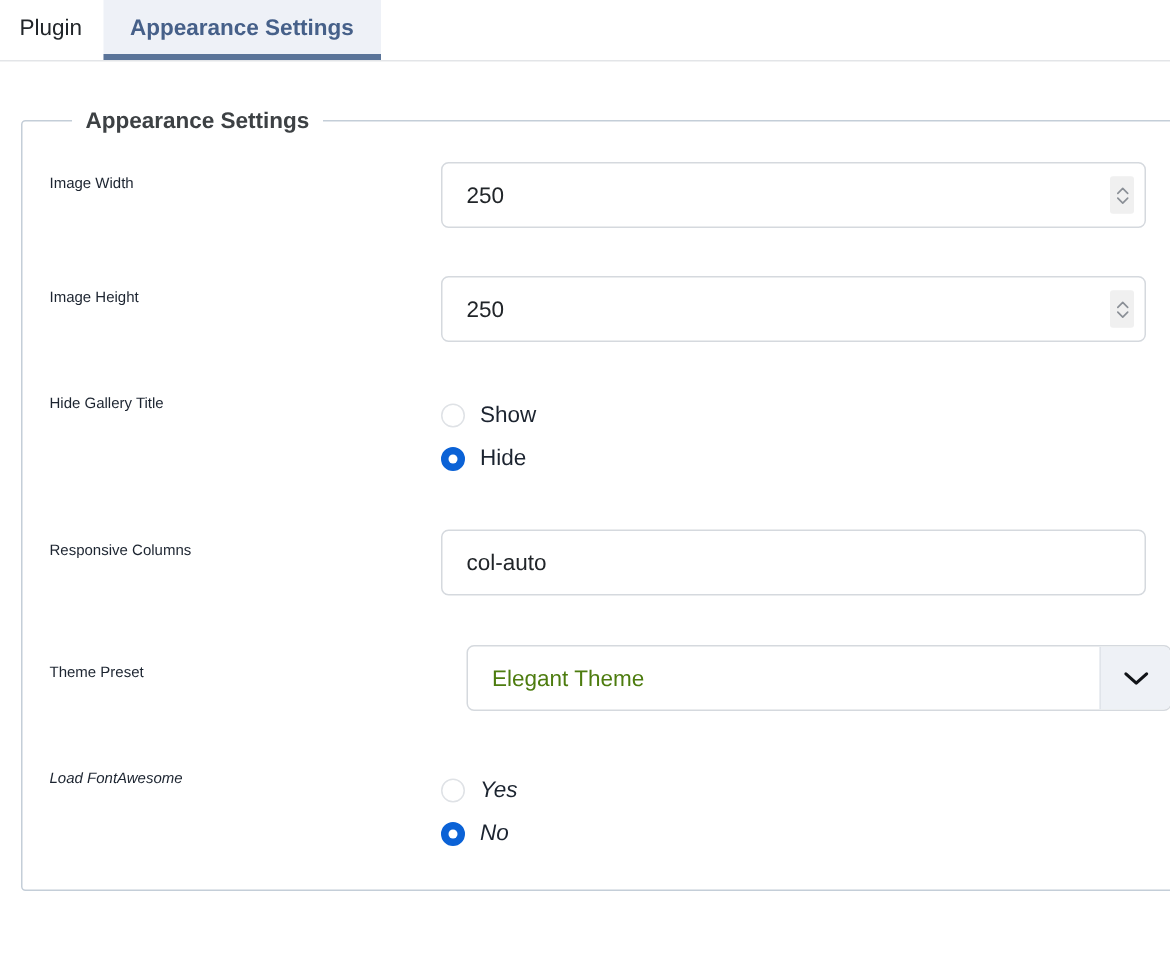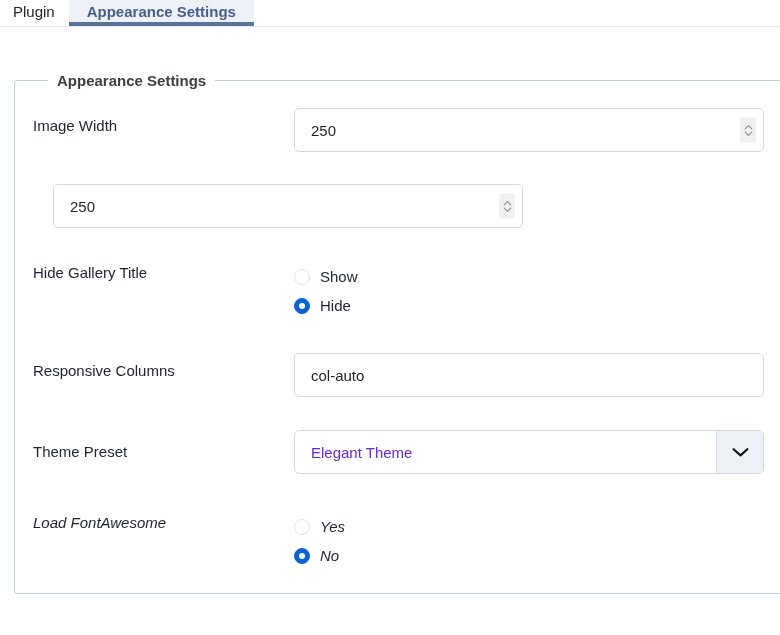--- a/index.html
+++ b/index.html
@@ -12,21 +12,21 @@
     background: #ffffff;
     font-family: "Liberation Sans", sans-serif;
     -webkit-font-smoothing: antialiased;
     overflow: hidden;
   }
 
   
   .tabbar {
     display: flex;
     align-items: stretch;
-    height: 27px;
+    height: 41px;
     border-bottom: 1px solid #e3e5e8;
     box-sizing: border-box;
     background: #ffffff;
   }
   .tab {
     display: flex;
     align-items: center;
     font-size: 15px;
     box-sizing: border-box;
     cursor: pointer;
@@ -74,36 +74,36 @@
   }
 
   
   .row {
     display: flex;
     align-items: flex-start;
   }
   .row-label {
     width: 241px;
     flex: 0 0 241px;
-    font-size: 15px;
+    font-size: 10px;
     color: #1c2430;
     line-height: 1.2;
     padding-top: 6px;
   }
   .row-control {
     flex: 1 1 auto;
     position: relative;
     margin-left: 20px;
   }
 
   .row-imgwidth  { margin-bottom: 32px; }
   .row-imgheight { margin-bottom: 34px; }
   .row-gallerytitle { margin-bottom: 33px; }
   .row-respcols  { margin-bottom: 33px; }
-  .row-themepreset { margin-bottom: 38px; }
+  .row-themepreset { margin-bottom: 38px; gap: 17px; }
   .row-fontawesome { margin-bottom: 0; font-style: italic; }
 
   .row-gallerytitle .row-label { padding-top: 2px; }
   .row-fontawesome .row-label { padding-top: 2px; }
   .row-themepreset .row-label { padding-top: 13px; }
   .row-respcols .row-label { padding-top: 9px; }
   .row-imgwidth .row-label { padding-top: 9px; }
   .row-imgheight .row-label { padding-top: 9px; }
 
   
@@ -158,21 +158,21 @@
     border: 1px solid #d5d9de;
     border-radius: 5px;
     background: #ffffff;
     display: flex;
     align-items: center;
     overflow: hidden;
     cursor: pointer;
   }
   .select-value {
     font-size: 15px;
-    color: #6d28d9;
+    color: #4d7c0f;
     padding-left: 16px;
     flex: 1 1 auto;
   }
   .select-arrow {
     width: 47px;
     height: 100%;
     background: #eef1f6;
     border-left: 1px solid #e0e4ea;
     display: flex;
     align-items: center;
@@ -247,20 +247,21 @@
             <svg width="9" height="14" viewBox="0 0 9 14">
               <path d="M1.2 5.4 L4.5 2.1 L7.8 5.4" fill="none" stroke="#8a8f96" stroke-width="1.1" stroke-linecap="round" stroke-linejoin="round"></path>
               <path d="M1.2 8.6 L4.5 11.9 L7.8 8.6" fill="none" stroke="#8a8f96" stroke-width="1.1" stroke-linecap="round" stroke-linejoin="round"></path>
             </svg>
           </span>
         </div>
       </div>
     </div>
 
     <div class="row row-imgheight">
+      <div class="row-label">Image Height</div>
       <div class="row-control">
         <div class="field">
           <input class="field-text" type="text" value="250" style="">
           <span class="spinner">
             <svg width="9" height="14" viewBox="0 0 9 14">
               <path d="M1.2 5.4 L4.5 2.1 L7.8 5.4" fill="none" stroke="#8a8f96" stroke-width="1.1" stroke-linecap="round" stroke-linejoin="round"></path>
               <path d="M1.2 8.6 L4.5 11.9 L7.8 8.6" fill="none" stroke="#8a8f96" stroke-width="1.1" stroke-linecap="round" stroke-linejoin="round"></path>
             </svg>
           </span>
         </div>

